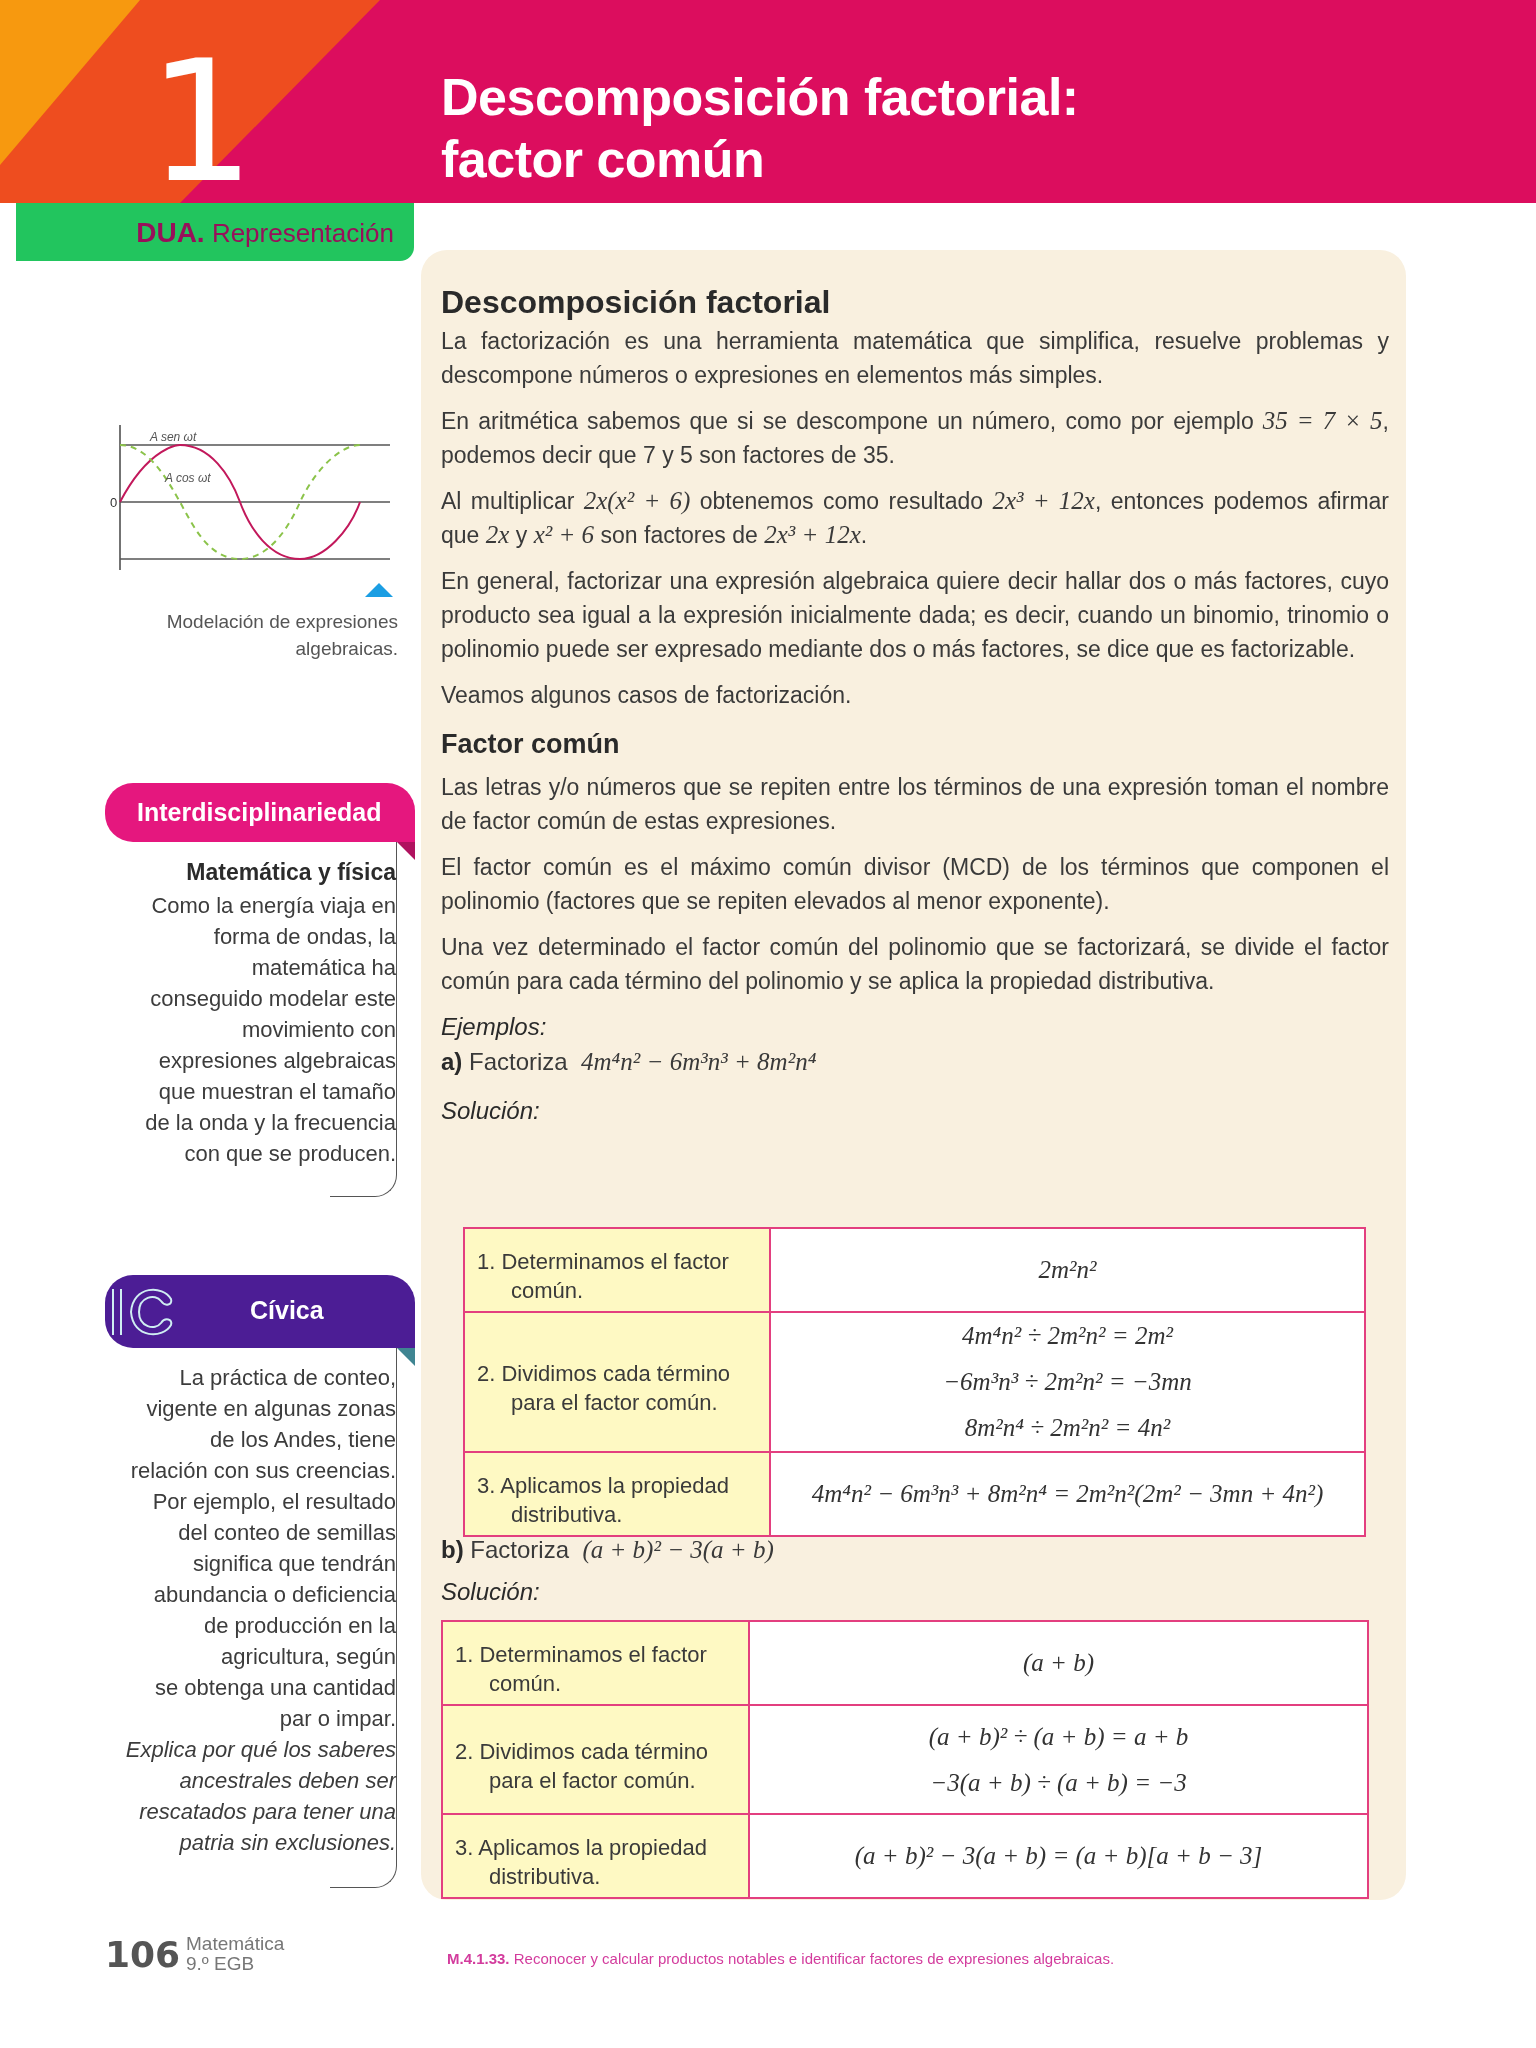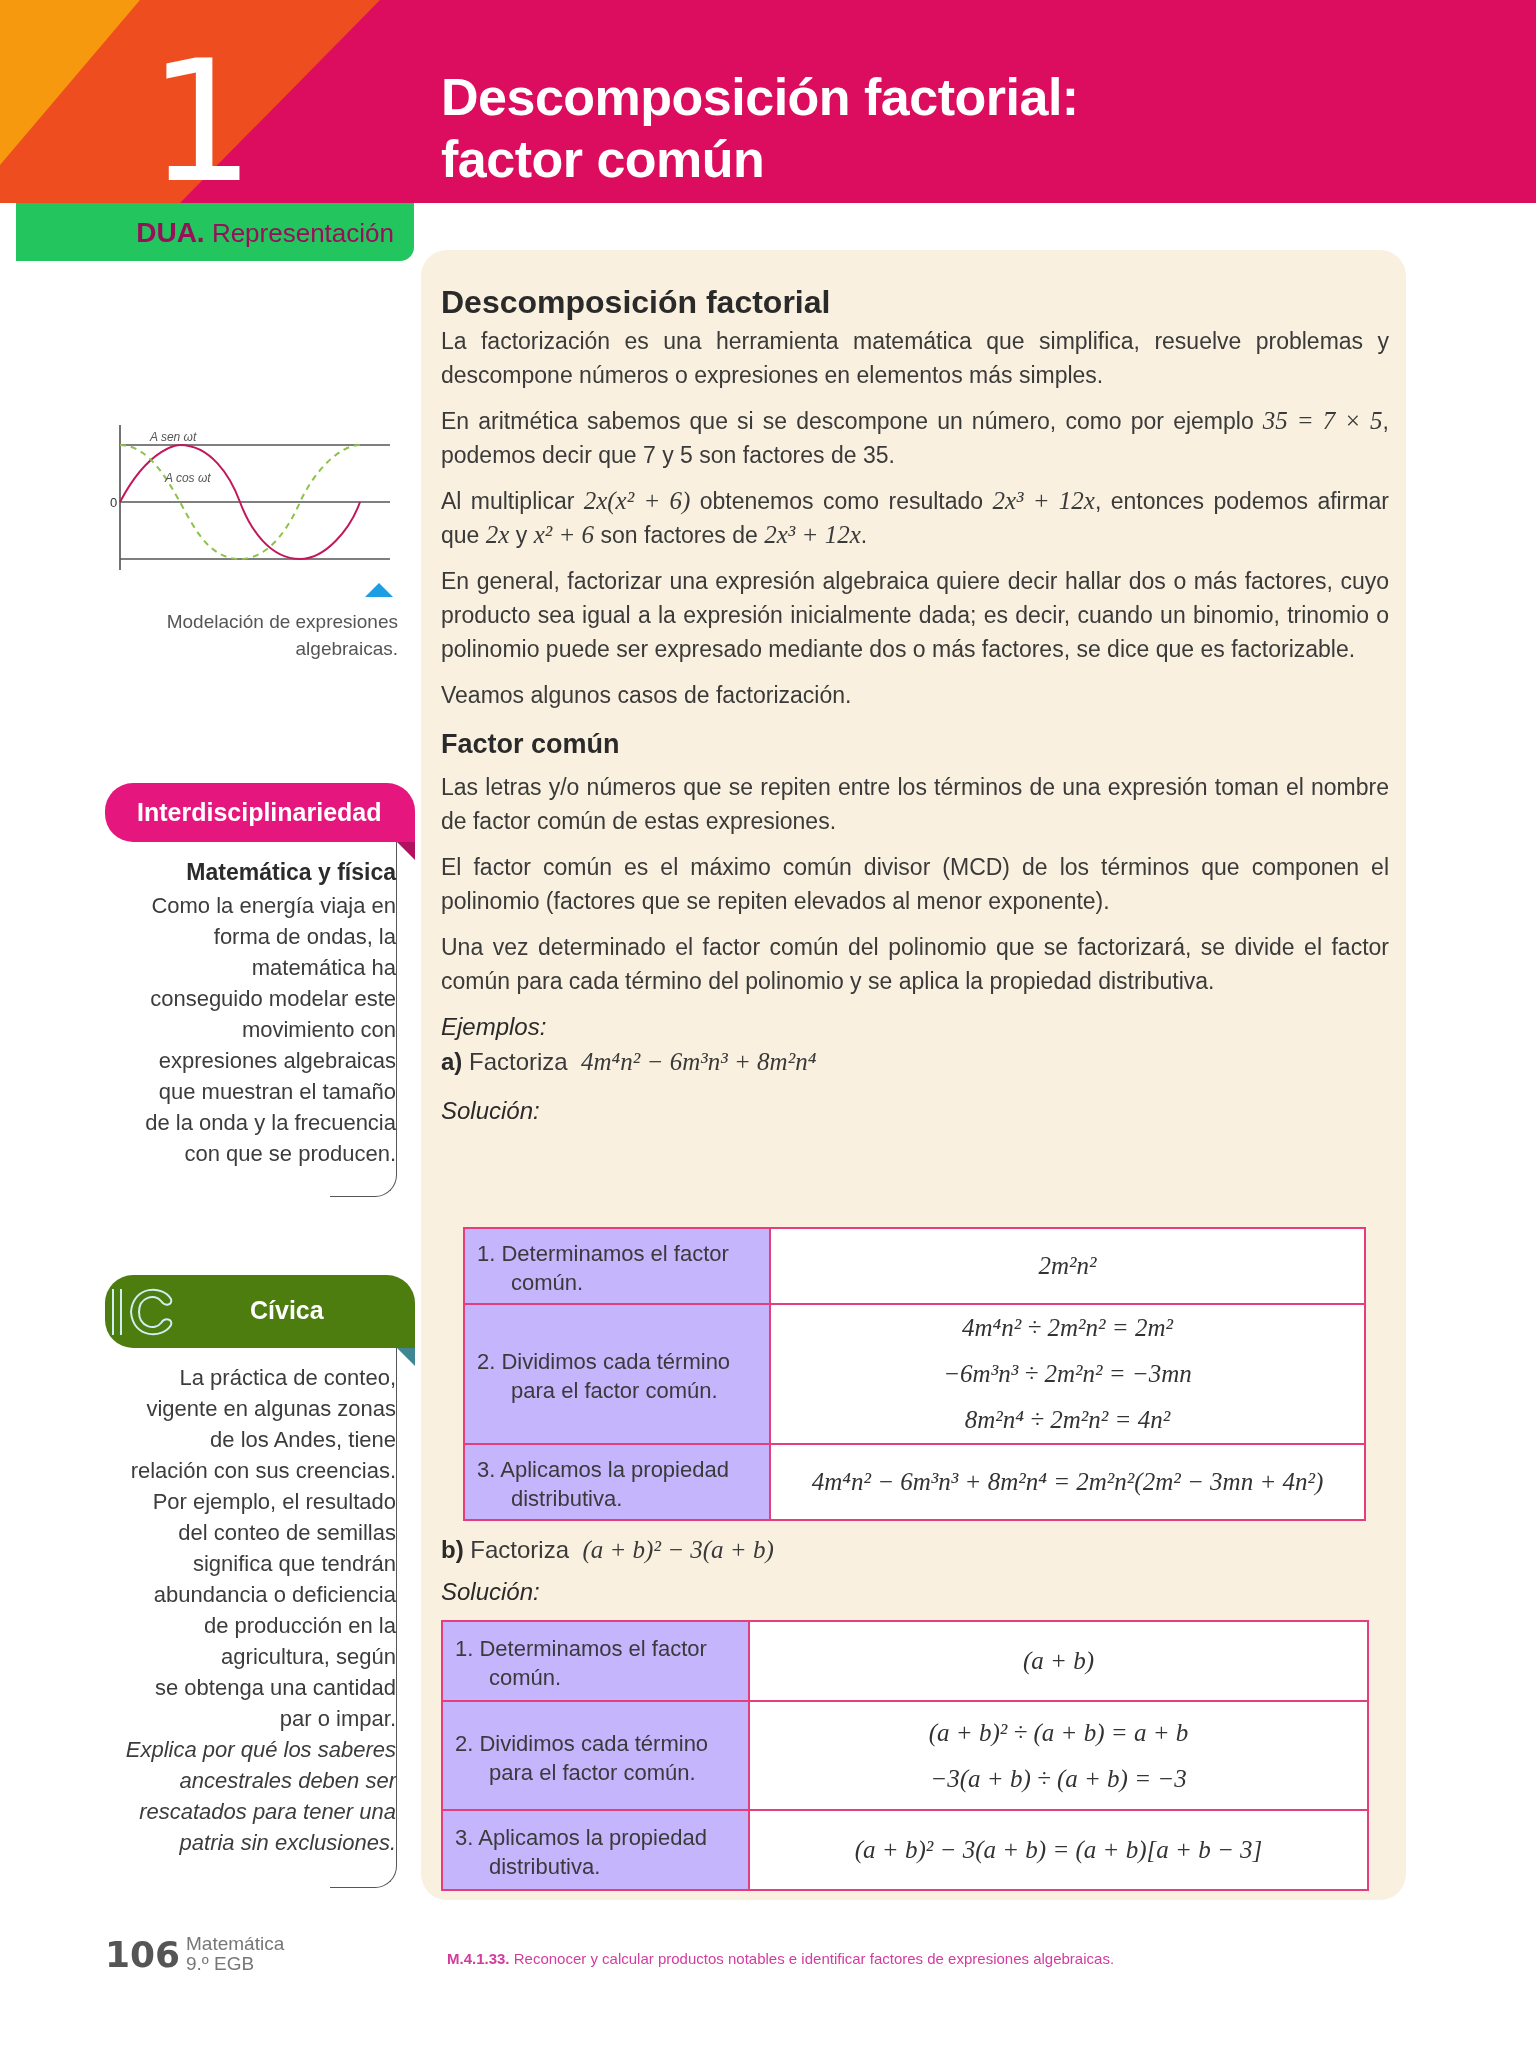--- a/index.html
+++ b/index.html
@@ -24,21 +24,21 @@
   .graph { position: absolute; left: 110px; top: 425px; width: 290px; height: 180px; }
   .graph-caption { position: absolute; left: 100px; top: 608px; width: 298px; text-align: right; font-size: 19px; line-height: 27px; color: #555; }
   .tri-icon { position: absolute; left: 365px; top: 583px; width: 0; height: 0; border-left: 14px solid transparent; border-right: 14px solid transparent; border-bottom: 14px solid #1b9ee3; }
 
   
   .side-tab { position: absolute; left: 105px; width: 310px; border-radius: 28px 28px 0 28px; color: #fff; font-weight: 700; font-size: 25px; }
   .side-tab .fold { position: absolute; right: 0; bottom: -18px; width: 0; height: 0; border-top: 18px solid; border-left: 18px solid transparent; }
   .tab-inter { top: 783px; height: 59px; background: #e5177e; }
   .tab-inter .lbl { position: absolute; left: 32px; top: 15px; }
   .tab-inter .fold { border-top-color: #b0125f; }
-  .tab-civica { top: 1275px; height: 73px; background: #4d7c0f; }
+  .tab-civica { top: 1275px; height: 73px; background: #4c1d95; }
   .tab-civica .lbl { position: absolute; left: 145px; top: 21px; }
   .tab-civica .fold { border-top-color: #3f8592; }
   .ic-logo { position: absolute; left: 2px; top: 8px; width: 70px; height: 58px; }
 
   .side-body { position: absolute; right: 1140px; text-align: right; font-size: 22px; line-height: 31px; color: #3c3c3c; }
   .side-frame { position: absolute; border-right: 1.5px solid #555; border-bottom: 1.5px solid #555; border-radius: 0 0 22px 0; }
   .inter-frame { left: 330px; top: 842px; width: 67px; height: 355px; }
   .civica-frame { left: 330px; top: 1348px; width: 67px; height: 540px; }
   .inter-body { top: 857px; width: 290px; }
   .inter-body .sub { font-weight: 700; font-size: 23px; color: #2b2b2b; margin-bottom: 2px; }
@@ -51,21 +51,21 @@
   .h2 { font-size: 32px; font-weight: 700; color: #2a2a2a; line-height: 44px; }
   .p { font-size: 23px; line-height: 34px; color: #3a3a3a; text-align: justify; margin-bottom: 12px; }
   .h3 { font-size: 27px; font-weight: 700; color: #2a2a2a; line-height: 40px; margin-top: 6px; margin-bottom: 6px; }
   .ital { font-style: italic; font-size: 24px; color: #2a2a2a; line-height: 34px; }
   .ex { font-size: 24px; line-height: 36px; color: #3a3a3a; }
   .ex b { color: #2a2a2a; }
   .math { font-family: "Liberation Serif", "DejaVu Serif", serif; font-style: italic; font-size: 25px; white-space: nowrap; }
 
   table.sol { position: absolute; border-collapse: collapse; background: #fff; }
   table.sol td { border: 2px solid #e33f7f; vertical-align: middle; }
-  table.sol td.step { background: #c4b5fd; font-size: 22px; line-height: 29px; color: #3a3a3a; padding: 10px 12px 6px 46px; text-indent: -34px; }
+  table.sol td.step { background: #fef9c3; font-size: 22px; line-height: 29px; color: #3a3a3a; padding: 18px 12px 6px 46px; text-indent: -34px; }
   table.sol td.res { text-align: center; font-family: "Liberation Serif", serif; font-style: italic; font-size: 25px; line-height: 46px; color: #333; border-radius: 22px; }
 
   .footer-num { position: absolute; left: 105px; top: 1934px; font-size: 36px; font-weight: 700; color: #555; font-family: "DejaVu Sans", sans-serif; }
   .footer-sub { position: absolute; left: 186px; top: 1934px; font-size: 19px; line-height: 20px; color: #777; }
   .footer-skill { position: absolute; left: 447px; top: 1950px; font-size: 15px; color: #d33c9d; }
   .footer-skill b { font-weight: 700; }
 </style>
 </head>
 <body>
 

